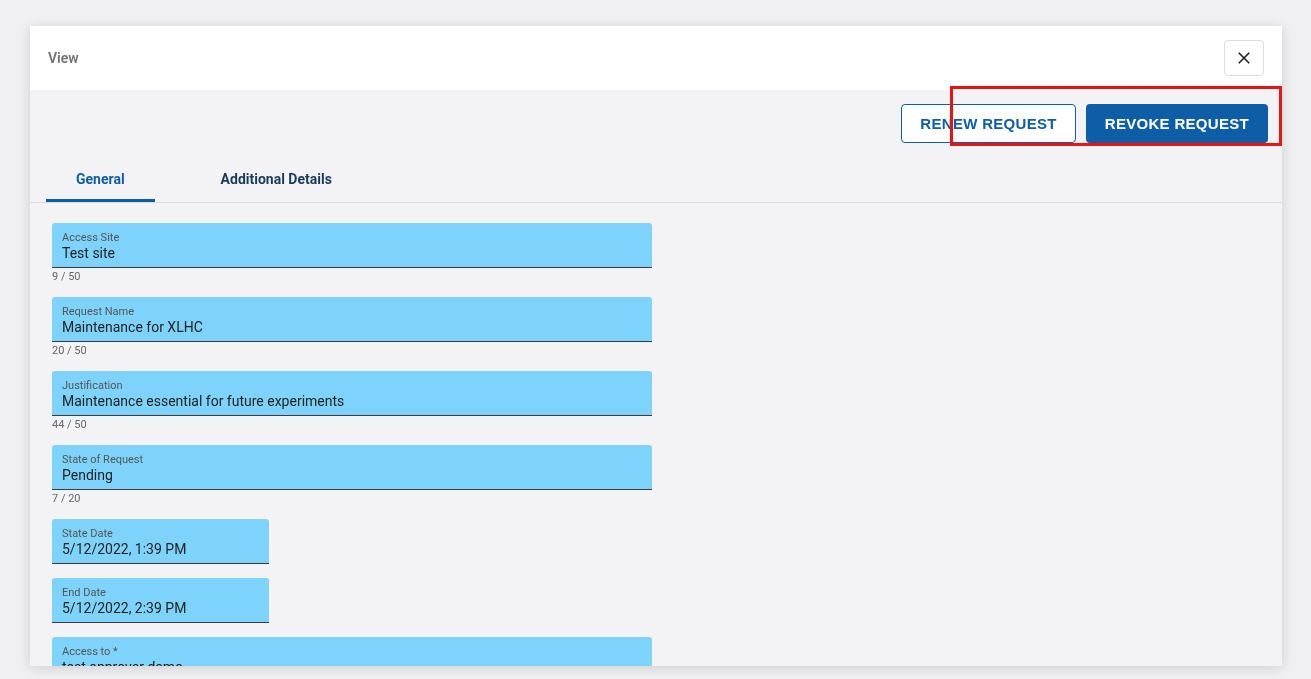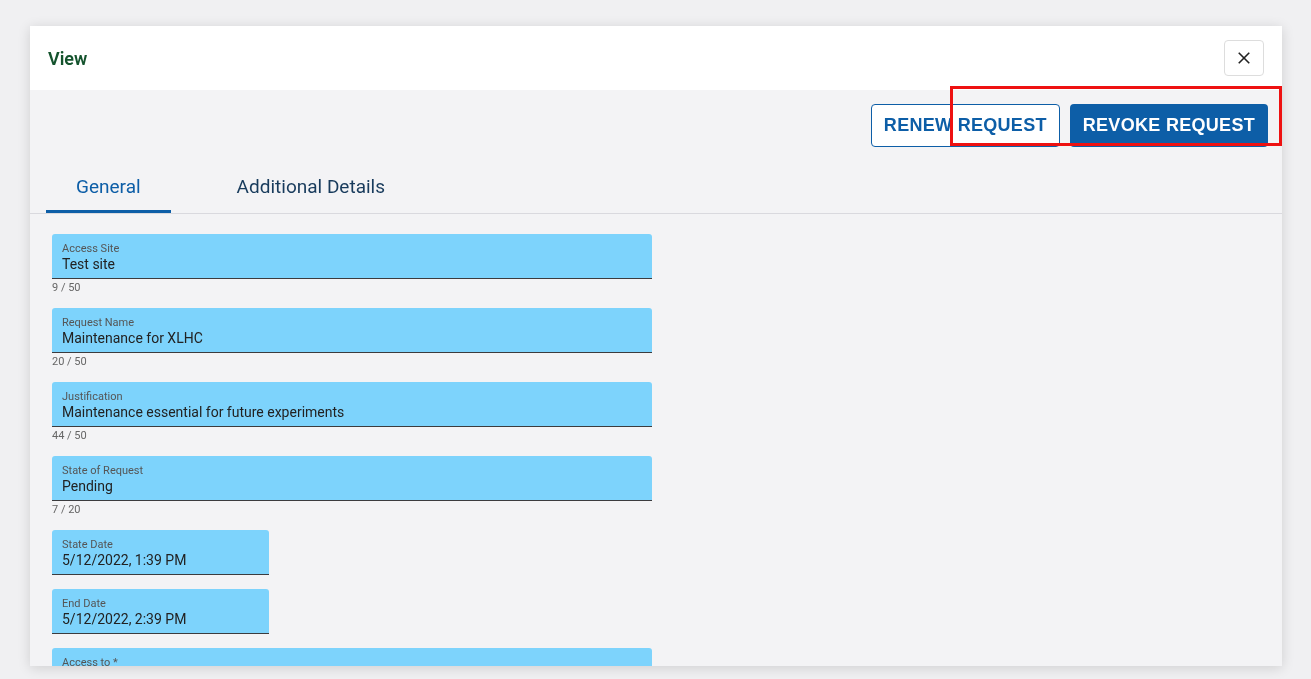--- a/index.html
+++ b/index.html
@@ -17,23 +17,23 @@
       overflow: hidden;
     }
     .dialog-header {
       display: flex;
       align-items: center;
       justify-content: space-between;
       padding: 14px 18px 14px 18px;
       background: #fff;
     }
     .dialog-title {
-      font-size: 18px;
+      font-size: 14px;
       font-weight: 600;
-      color: #14532d;
+      color: #737373;
     }
     .close-btn {
       width: 40px;
       height: 36px;
       border: 1px solid #ddd;
       background: #fff;
       border-radius: 4px;
       display: flex;
       align-items: center;
       justify-content: center;
@@ -56,24 +56,24 @@
     .highlight-box {
       position: absolute;
       border: 3px solid #e11;
       pointer-events: none;
       right: 29px;
       top: 86px;
       width: 332px;
       height: 60px;
     }
     .btn {
-      font-size: 18px;
+      font-size: 15px;
       font-weight: 600;
       letter-spacing: 0.3px;
-      padding: 10px 12px;
+      padding: 10px 18px;
       border-radius: 4px;
       cursor: pointer;
       border: 1px solid transparent;
       text-transform: uppercase;
     }
     .btn-outline {
       border: 1.5px solid #0d5ea7;
       background: #fff;
       color: #0d5ea7;
     }
@@ -82,22 +82,22 @@
       color: #fff;
     }
     .tabs {
       display: flex;
       padding: 0 16px;
       border-bottom: 1px solid #d9d9de;
       gap: 36px;
     }
     .tab {
       padding: 14px 30px 12px 30px;
-      font-size: 19px;
-      font-weight: 400;
+      font-size: 14px;
+      font-weight: 700;
       color: #183b5c;
       cursor: pointer;
       border-bottom: 3px solid transparent;
     }
     .tab.active {
       color: #0d5ea7;
       border-bottom: 3px solid #0d5ea7;
     }
     .form-scroll {
       flex: 1;

